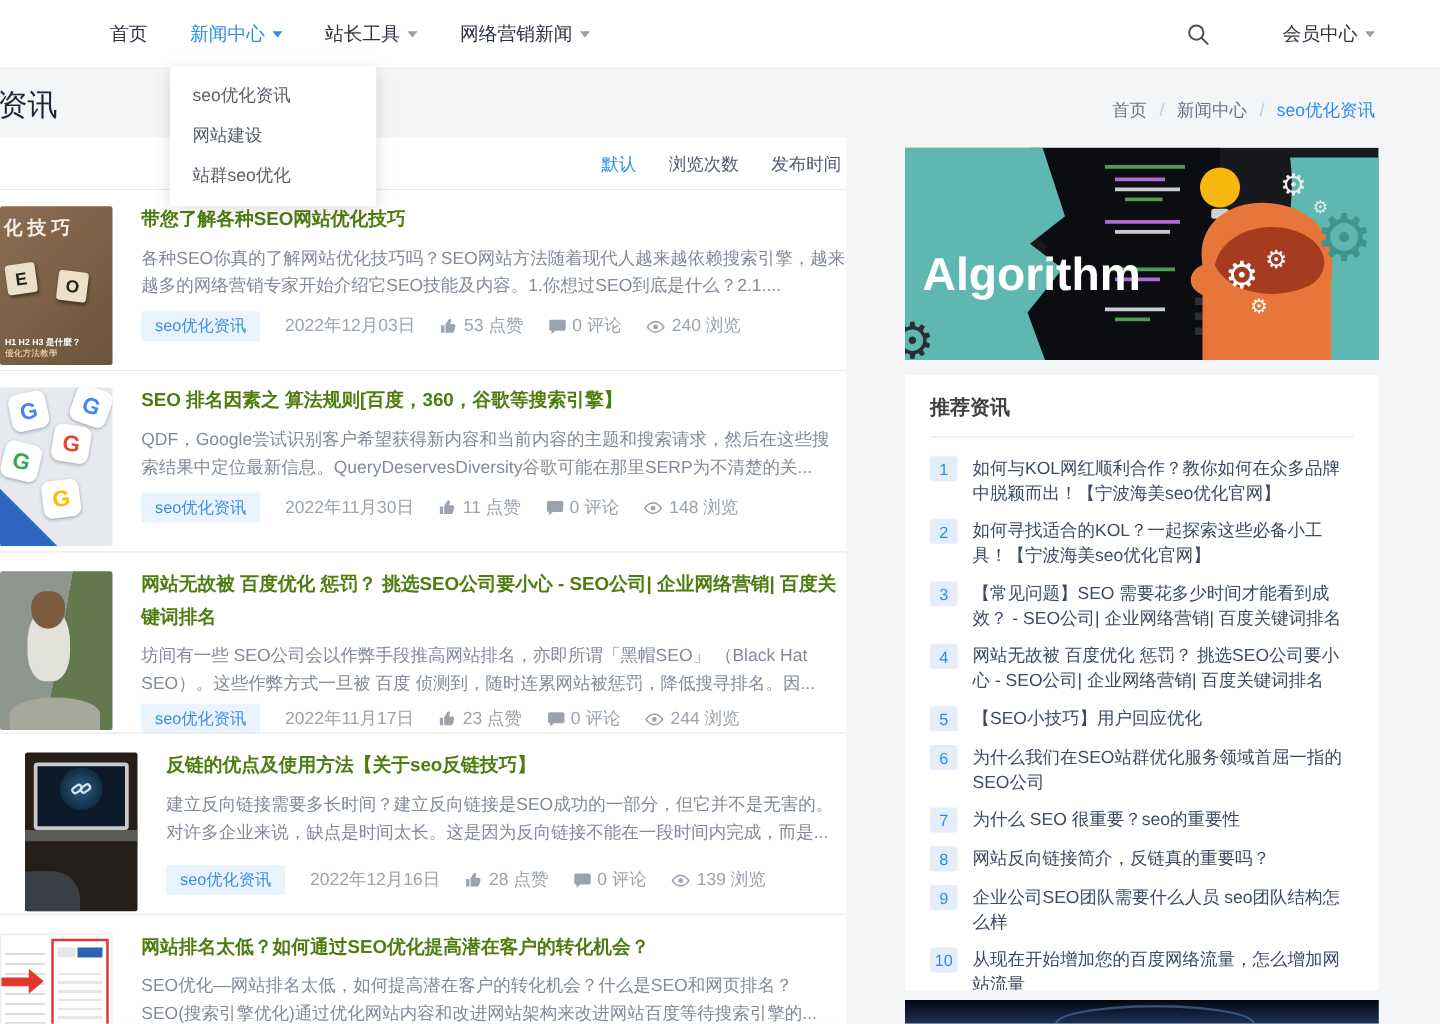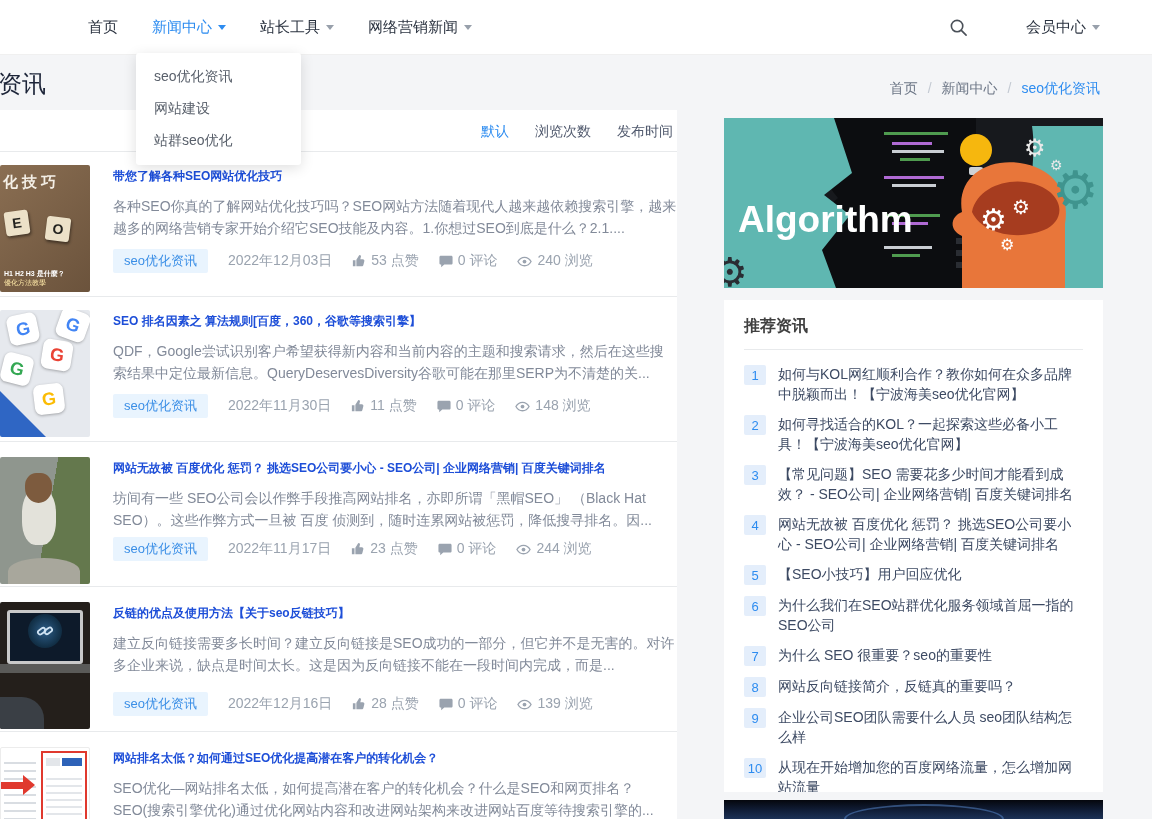--- a/index.html
+++ b/index.html
@@ -31,21 +31,21 @@
   .main-card { position:absolute; left:0; top:110px; width:677px; height:709px; background:#fff; z-index:1; }
   .sortbar { position:absolute; top:13px; right:4px; display:flex; gap:26px; font-size:14px; }
   .sort-opt { color:#515a6e; cursor:pointer; }
   .sort-opt.active { color:#2d8cf0; }
   .sort-divider { position:absolute; top:41px; left:0; right:0; border-bottom:1px solid #e8eaec; }
   .sep-line { position:absolute; left:0; right:0; border-bottom:1px solid #e8eaec; }
 
   .article { position:absolute; left:0; right:0; }
   .thumb { position:absolute; left:0; top:2px; width:90px; height:127px; overflow:hidden; border-radius:2px; cursor:pointer; }
   .art-body { margin-left:113px; }
-  .art-title { font-size:12px; font-weight:600; color:#1d4ed8; line-height:26px; cursor:pointer; }
+  .art-title { font-size:15px; font-weight:600; color:#4d7c0f; line-height:26px; cursor:pointer; }
   .art-desc { margin-top:6px; font-size:14px; color:#828a99; line-height:22px; display:-webkit-box; -webkit-line-clamp:2; -webkit-box-orient:vertical; overflow:hidden; }
   .art-meta { margin-top:10px; display:flex; align-items:center; font-size:14px; color:#9aa3af; }
   .tag { background:#e9f4fe; color:#3a8ee6; font-size:13px; padding:3px 11px; border-radius:2px; cursor:pointer; }
   .meta-item { display:flex; align-items:center; margin-left:20px; white-space:nowrap; }
   .meta-item svg { margin-right:5px; }
 
   
   .thumb1 { background:linear-gradient(135deg,#8a6e52,#6b533c); }
   .t1-top { position:absolute; top:8px; left:3px; color:#f4efe6; font-weight:700; font-size:15px; letter-spacing:4px; }
   .tile { position:absolute; width:24px; height:24px; background:#ece1c8; color:#23231f; font-weight:700; font-size:14px; text-align:center; line-height:24px; border-radius:3px; box-shadow:1px 2px 3px rgba(0,0,0,.45); }
@@ -250,21 +250,21 @@
               <path fill="none" stroke="#9aa3af" stroke-width="1.4" d="M1 8s2.5-4.5 7-4.5S15 8 15 8s-2.5 4.5-7 4.5S1 8 1 8z"></path>
               <circle cx="8" cy="8" r="2" fill="#9aa3af"></circle>
             </svg>
             <span>244 浏览</span>
           </span>
       </div>
     </div>
   </div>
   <div class="sep-line" style="top:476px;"></div>
 
-  <div class="article" style="top:490px;">
+  <div class="article" style="top:490px;margin-left:20px;">
     <div class="thumb thumb4">
       <span class="t4-screen"></span>
       <span class="t4-glow">
         <svg width="18" height="18" viewBox="0 0 18 18">
             <g fill="none" stroke="#cfe3f3" stroke-width="1.8">
               <rect x="1.5" y="7" width="8" height="4.5" rx="2.2" transform="rotate(-35 5.5 9)"></rect>
               <rect x="8.5" y="6.5" width="8" height="4.5" rx="2.2" transform="rotate(-35 12.5 9)"></rect>
             </g>
           </svg>
       </span>

